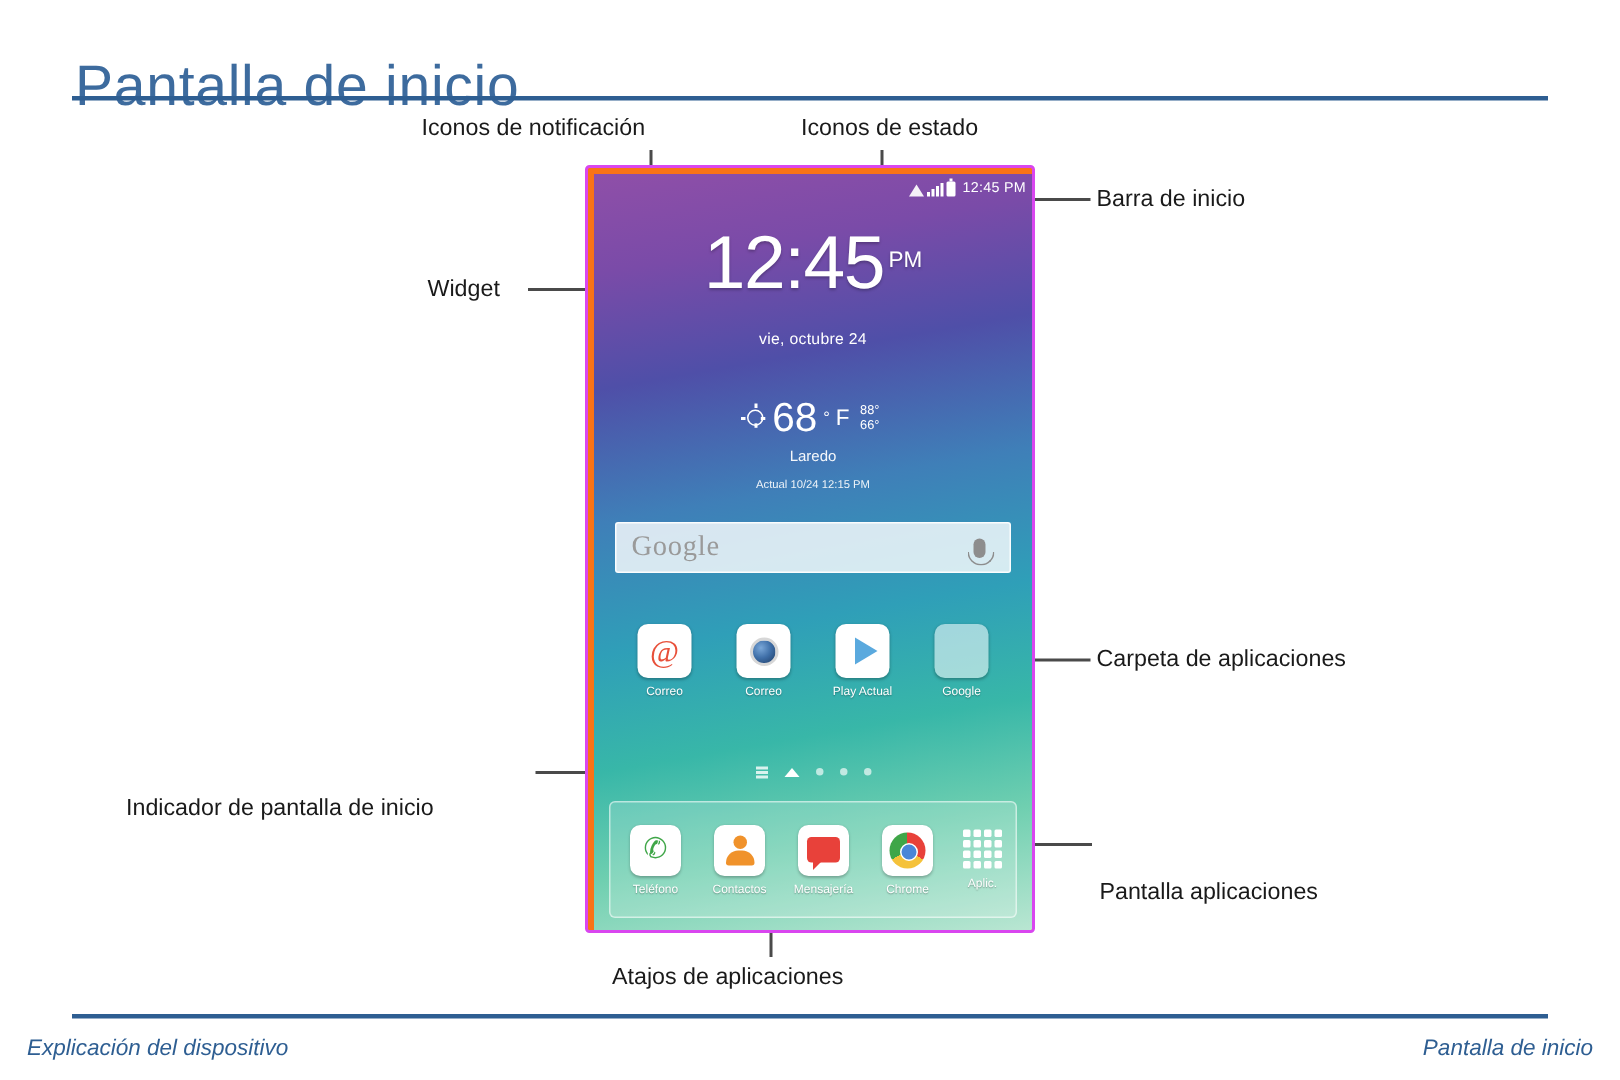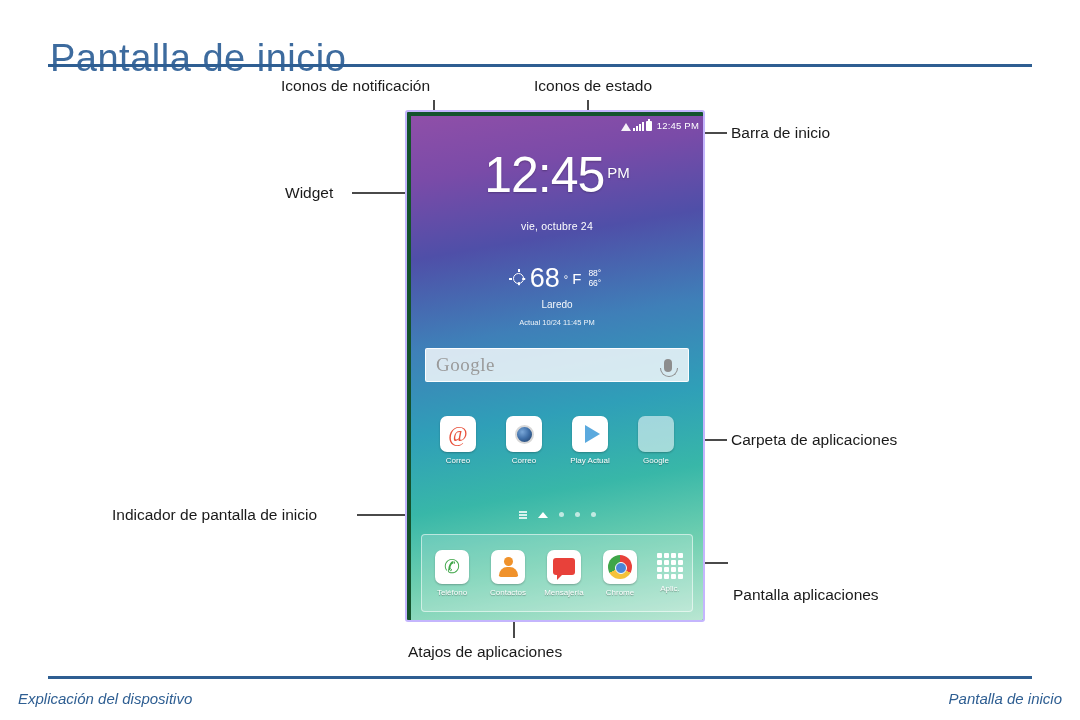--- a/index.html
+++ b/index.html
@@ -80,26 +80,26 @@
   .leader {
     position: absolute;
     background: #4a4a4a;
   }
   .leader.h { height: 1.5px; }
   .leader.v { width: 1.5px; }
 
   
   #phone {
     position: absolute;
-    left: 405px;
+    left: 390px;
     top: 110px;
     width: 300px;
     height: 512px;
-    background: #14532d;
-    border: 2px solid #c4b5fd;
+    background: #f97316;
+    border: 2px solid #d946ef;
     border-radius: 3px;
     overflow: hidden;
   }
   
   #screen {
     position: absolute;
     left: 4px;
     top: 4px;
     width: 292px;
     height: 504px;
@@ -324,21 +324,21 @@
 
   <div class="callout" style="left:731px; top:124px;">Barra de inicio</div>
   <div class="leader h" style="left:672px; top:132px; width:55px;"></div>
 
   <div class="callout" style="left:285px; top:184px;">Widget</div>
   <div class="leader h" style="left:352px; top:192px; width:130px;"></div>
 
   <div class="callout" style="left:731px; top:431px;">Carpeta de aplicaciones</div>
   <div class="leader h" style="left:660px; top:439px; width:67px;"></div>
 
-  <div class="callout" style="left:84px; top:506px;margin-left:28px;">Indicador de pantalla de inicio</div>
+  <div class="callout" style="left:84px; top:530px;">Indicador de pantalla de inicio</div>
   <div class="leader h" style="left:357px; top:514px; width:165px;"></div>
 
   <div class="callout" style="left:733px; top:586px;">Pantalla aplicaciones</div>
   <div class="leader h" style="left:666px; top:562px; width:62px;"></div>
 
   <div class="callout" style="left:408px; top:643px;">Atajos de aplicaciones</div>
   <div class="leader v" style="left:513px; top:620px; height:18px;"></div>
 
   <div id="phone">
     <div id="screen">
@@ -367,21 +367,21 @@
           <span class="sun"></span>
           <span class="temp">68</span>
           <span class="deg">°</span>
           <span class="unit">F</span>
           <span class="hilo">
             <span style="display:block">88°</span>
             <span style="display:block">66°</span>
           </span>
         </div>
         <div class="city">Laredo</div>
-        <div class="updated">Actual  10/24 11:45 PM</div>
+        <div class="updated">Actual  10/24 12:15 PM</div>
       </div>
 
       <div class="searchbar">
         <span class="g-logo">Google</span>
         <span class="mic"></span>
       </div>
 
       <div class="approw">
         <div class="app">
           <div class="ico ico-email">

